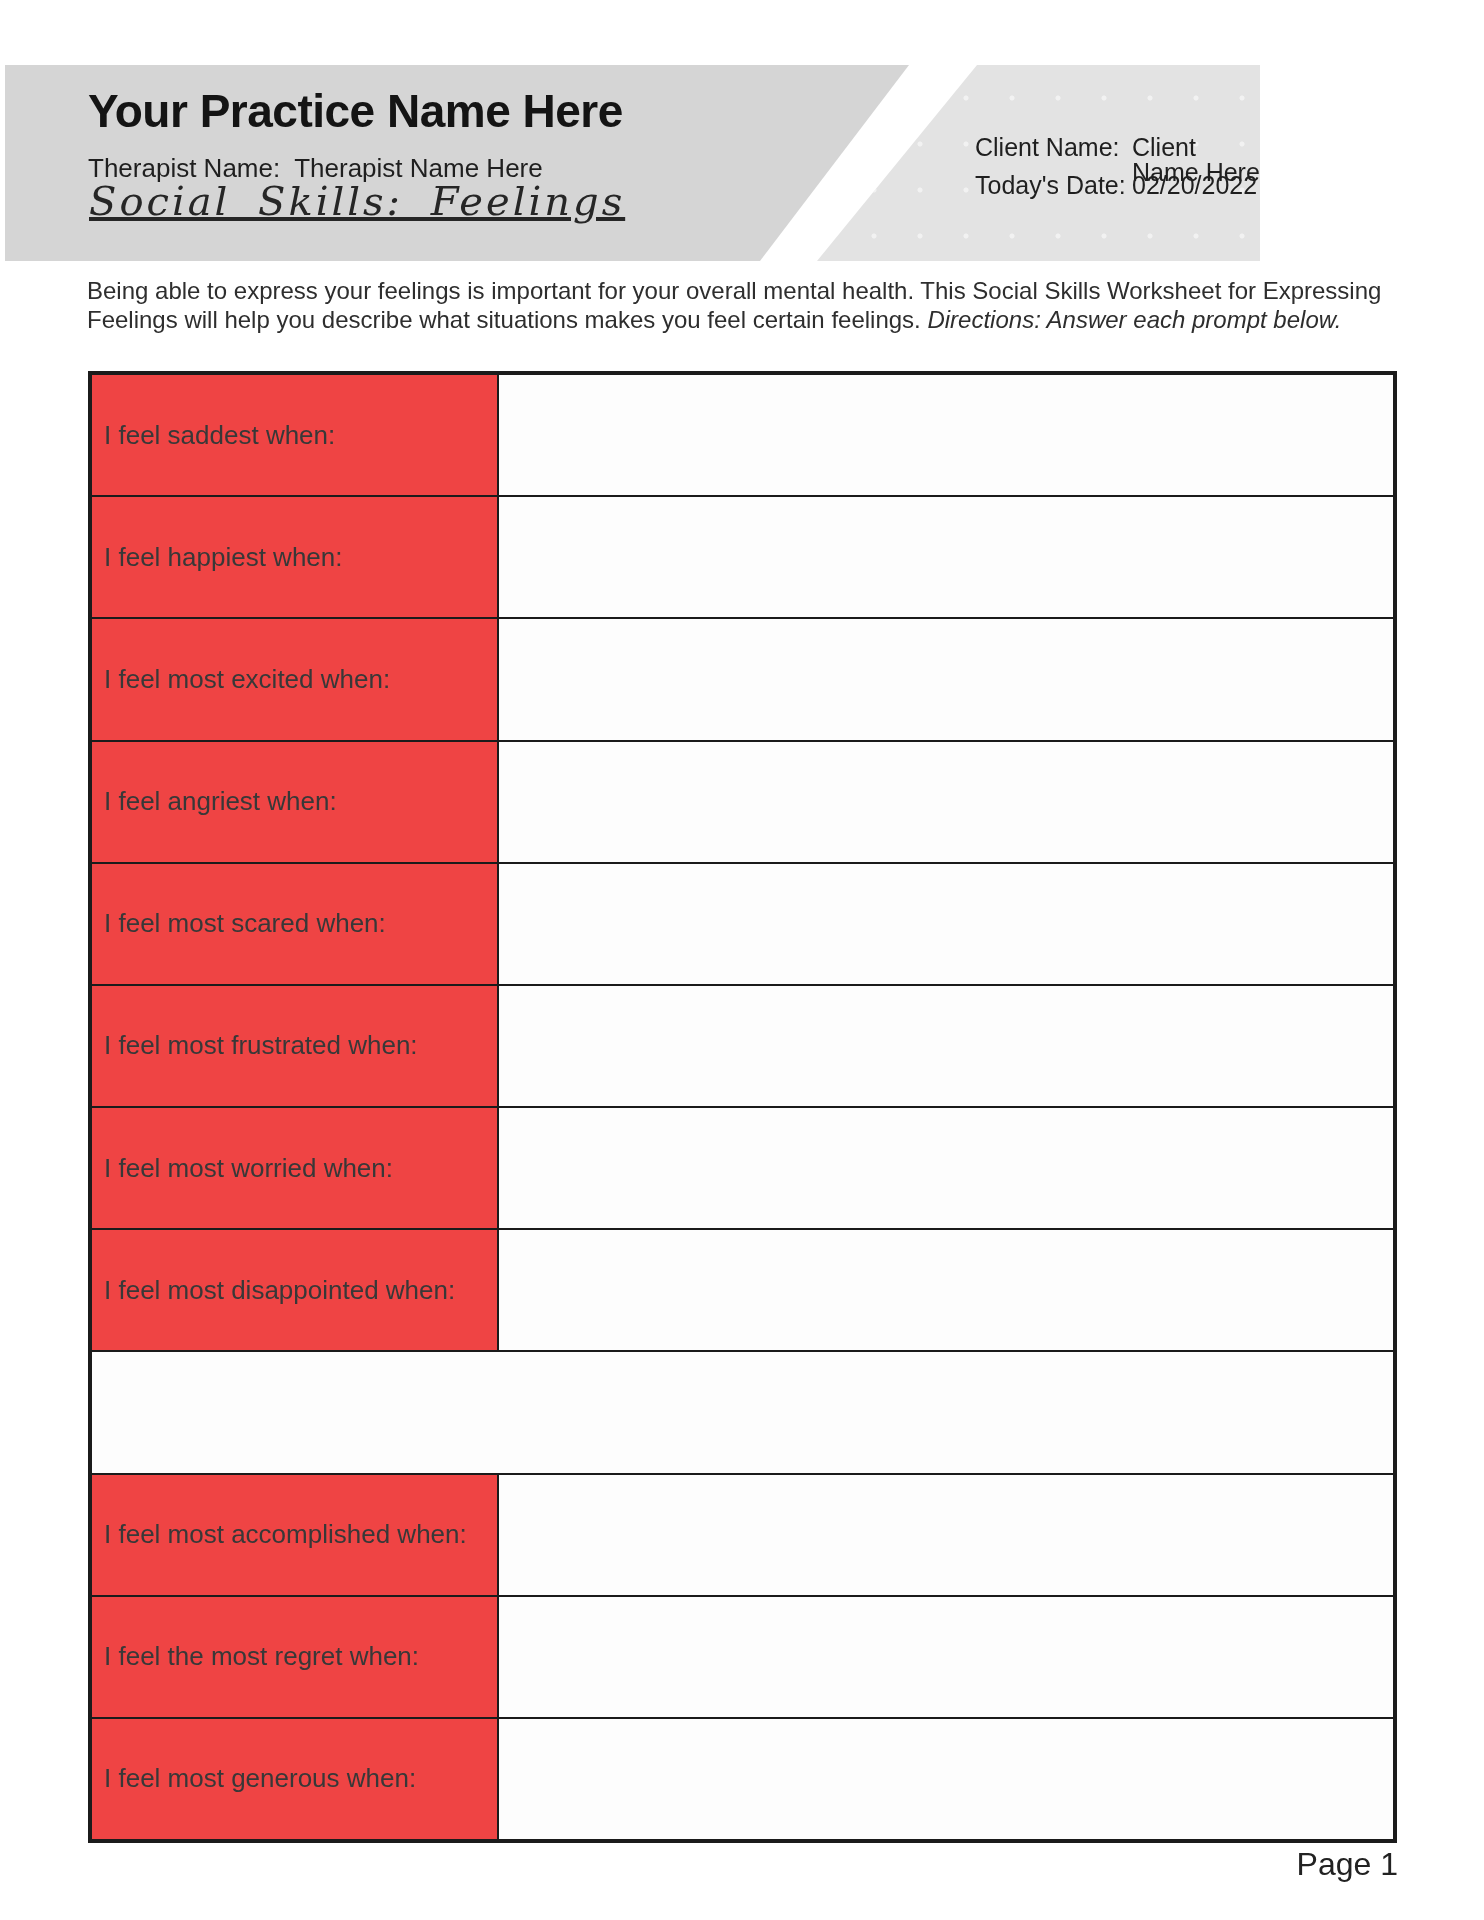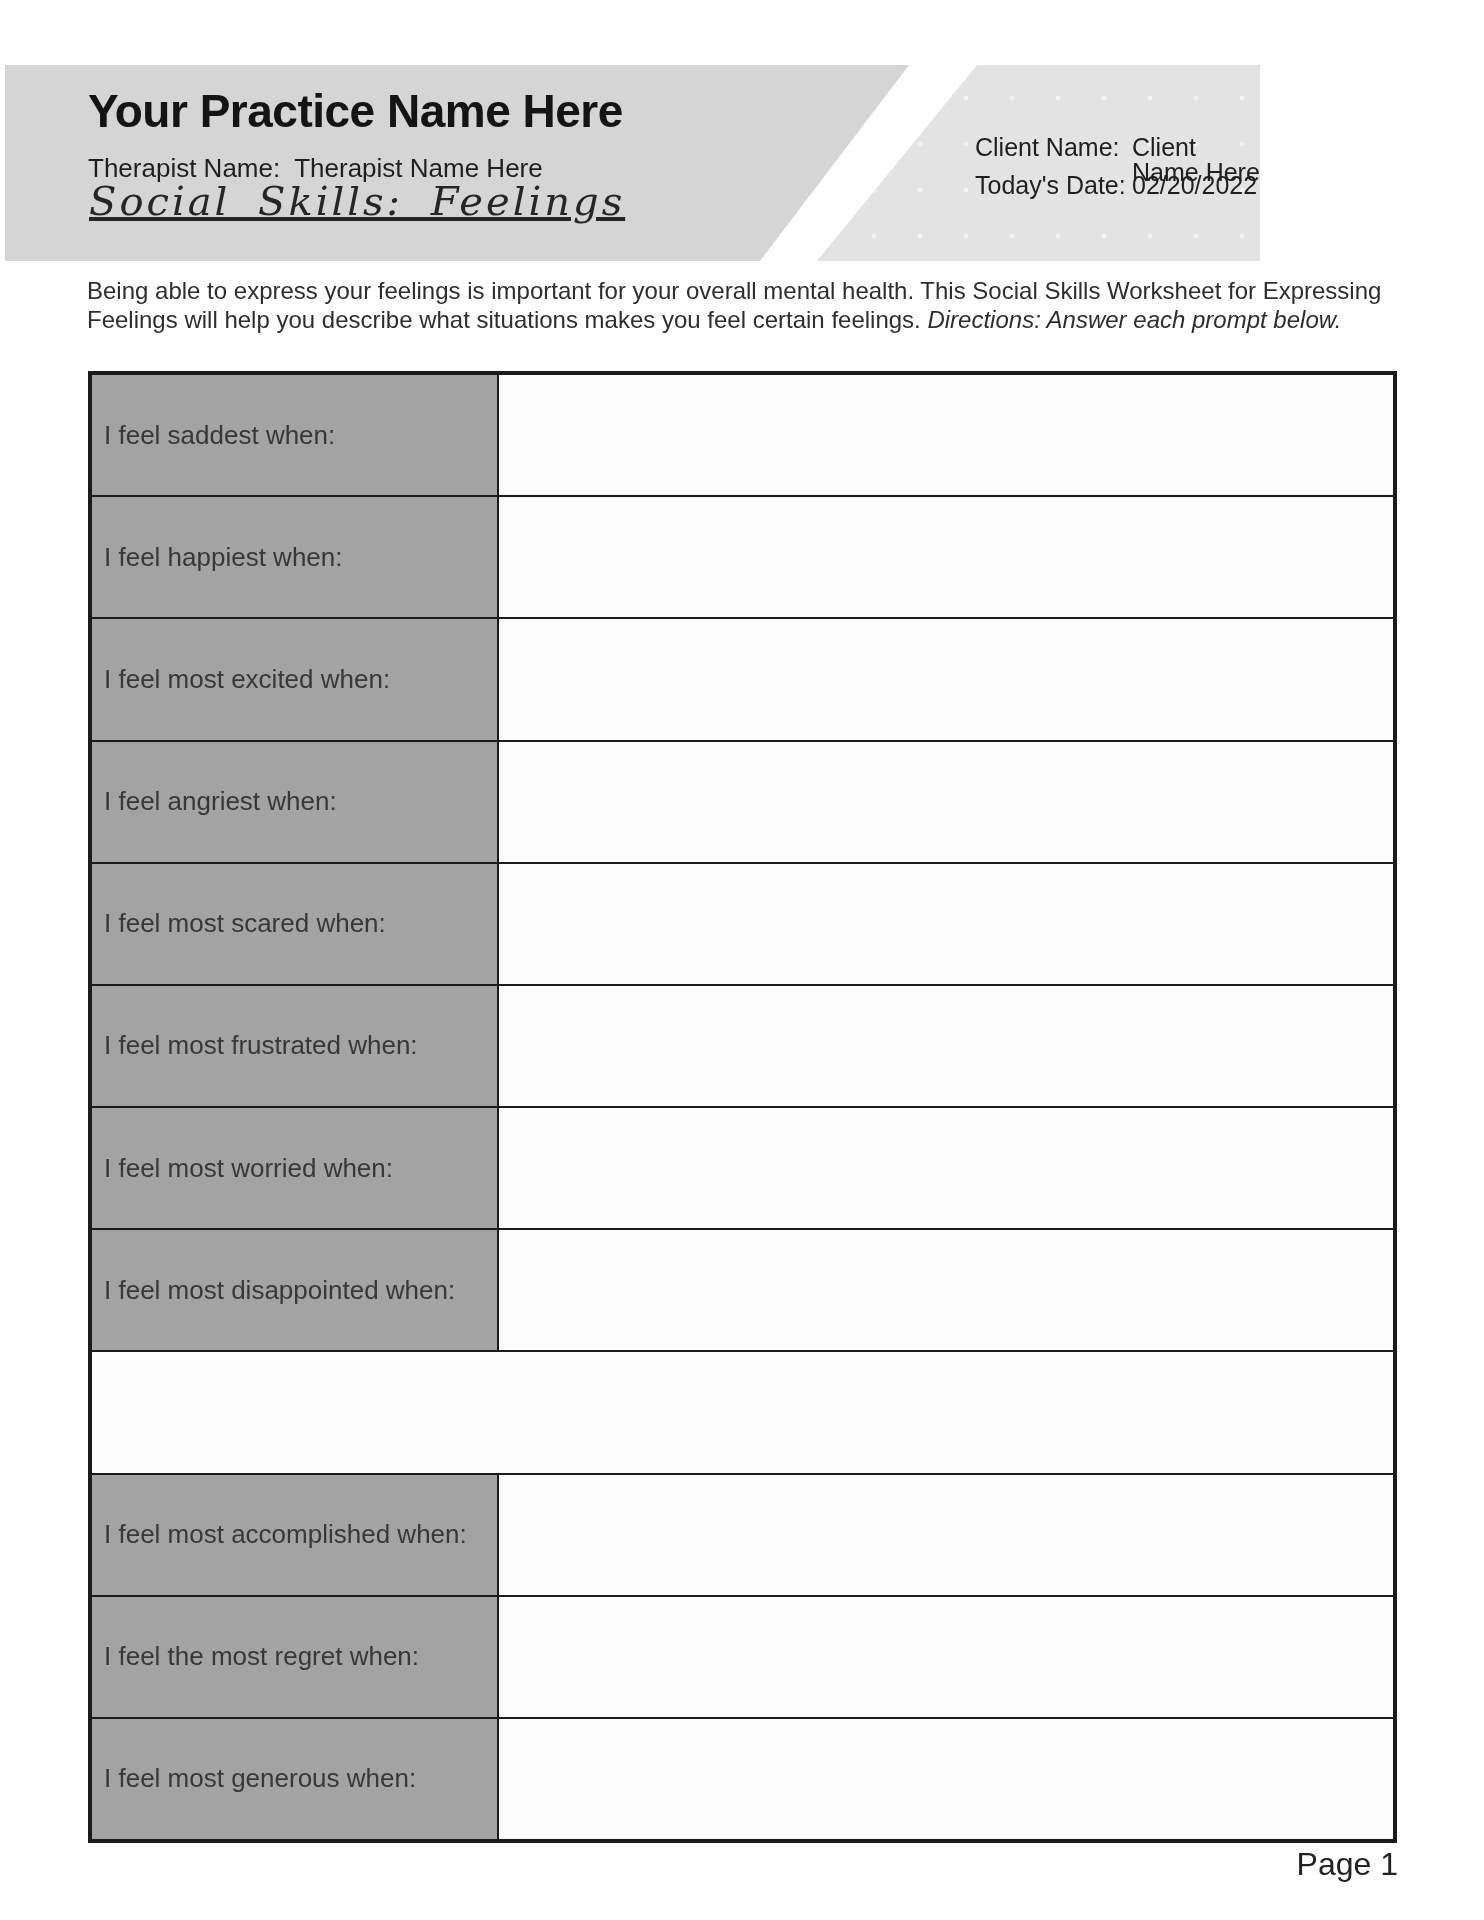--- a/index.html
+++ b/index.html
@@ -43,21 +43,21 @@
   
   .intro {
     position:absolute; left:87px; top:276px; width:1316px; margin:0;
     font-size:24px; line-height:29px; color:#2e2e2e;
   }
   .intro em { font-style:italic; }
 
   
   .wtable {
     position:absolute; left:88px; top:371px; width:1309px; height:1472px;
-    box-sizing:border-box; border:4px solid #1b1b1b; background:#a3a3a3;
+    box-sizing:border-box; border:4px solid #1b1b1b; background:#ef4444;
     display:flex; flex-direction:column;
   }
   .trow { flex:1 1 0; display:flex; border-top:2px solid #1b1b1b; min-height:0; }
   .trow:first-child { border-top:none; }
   .cell-label {
     width:407px; flex:0 0 407px; box-sizing:border-box;
     border-right:2px solid #1b1b1b;
     display:flex; align-items:center; padding-left:12px;
     font-size:26px; color:#383838;
   }

